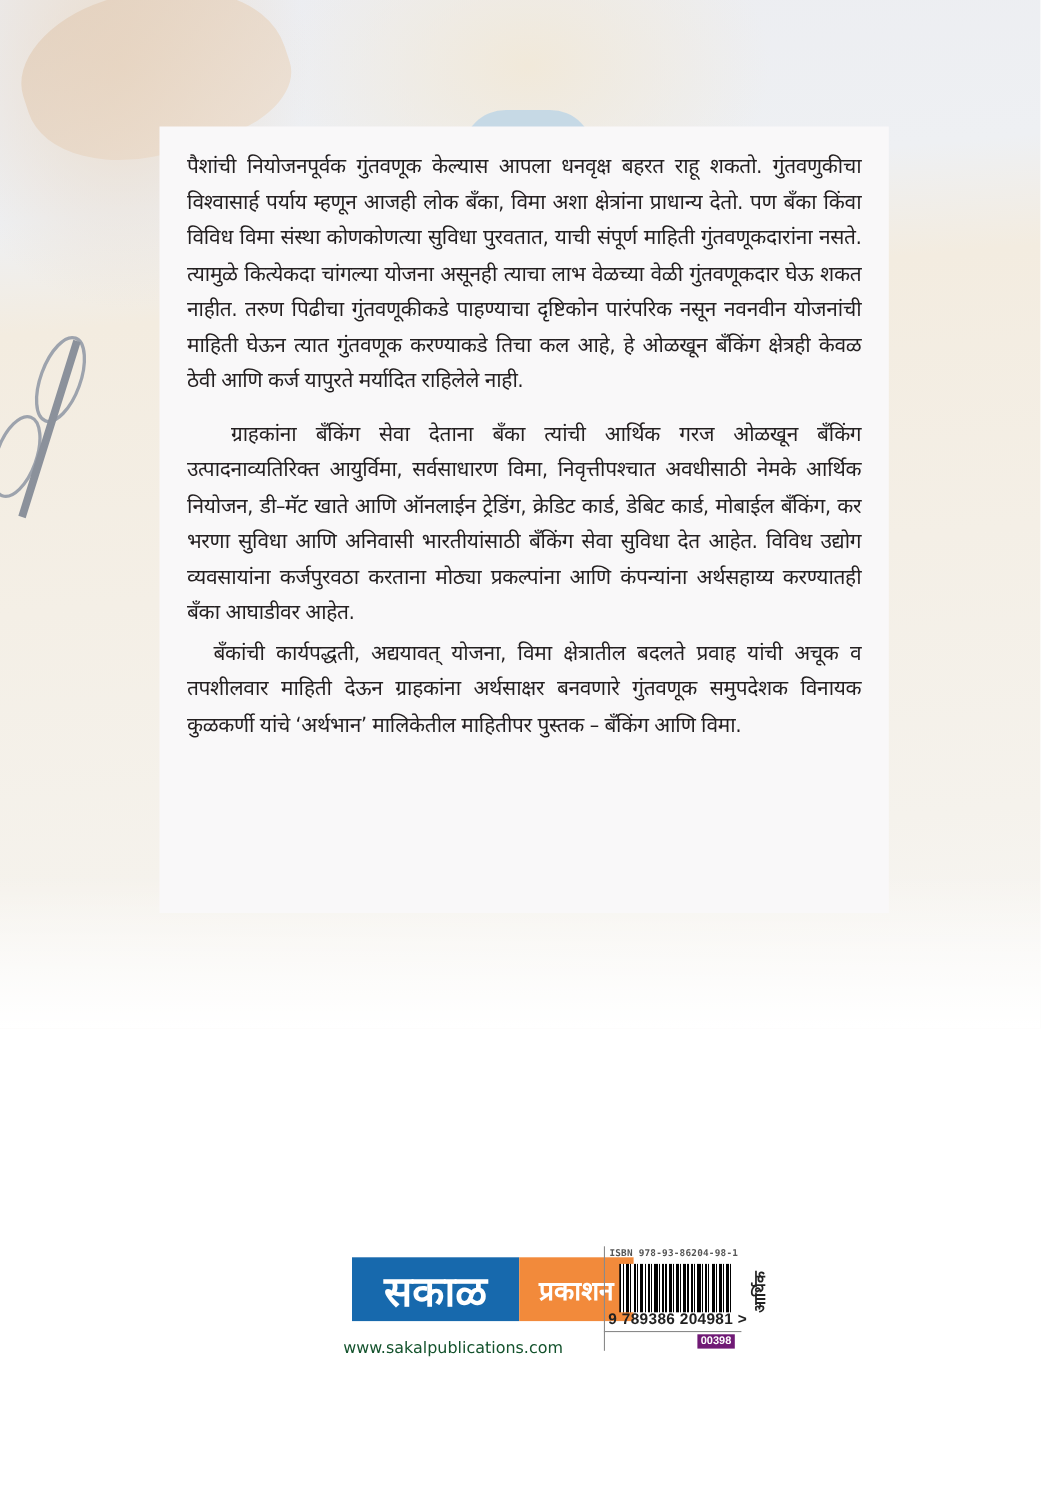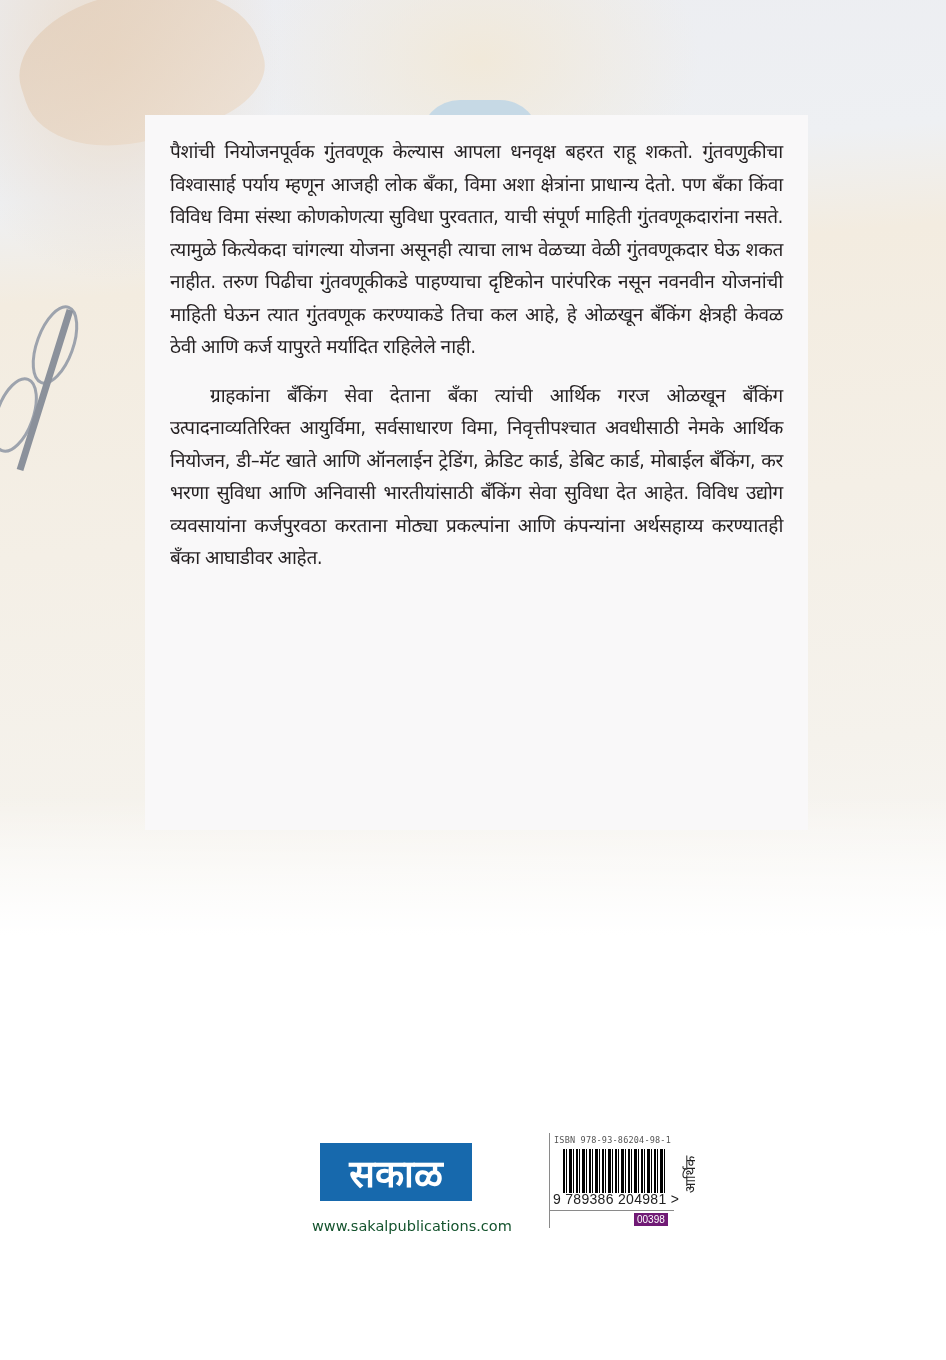--- a/index.html
+++ b/index.html
@@ -60,21 +60,21 @@
     .logo-right {
       width: 104px; height: 58px; background: #f28a3b;
       color: #ffffff; font-size: 24px; font-weight: bold;
       display: flex; align-items: center; justify-content: center;
     }
     .url {
       position: absolute; left: 28px; top: 85px; font-size: 14.5px; color: #14532d;
       font-family: "DejaVu Sans", sans-serif;
     }
     .barcode-area {
-      position: absolute; left: 265px; top: 0; width: 160px; height: 100px;
+      position: absolute; left: 265px; top: 0; width: 160px; height: 100px; font-weight: bold;
     }
     .barcode-divider-v {
       position: absolute; left: 0; top: 0; width: 1px; height: 95px; background: #8a8a8a;
     }
     .barcode-divider-h {
       position: absolute; left: 0; top: 77px; width: 125px; height: 1px; background: #8a8a8a;
     }
     .isbn-text {
       position: absolute; left: 5px; top: 2px; font-family: "DejaVu Sans Mono", monospace;
       font-size: 8.5px; color: #555; letter-spacing: 0.2px;
@@ -106,25 +106,27 @@
 <div class="bg-cup"></div>
 <svg class="bg-glasses" viewBox="0 0 100 200">
   <ellipse cx="55" cy="55" rx="18" ry="40" transform="rotate(20 55 55)" fill="none" stroke="#9da3ad" stroke-width="3"></ellipse>
   <ellipse cx="15" cy="125" rx="18" ry="38" transform="rotate(20 15 125)" fill="none" stroke="#9da3ad" stroke-width="3"></ellipse>
   <line x1="70" y1="20" x2="20" y2="180" stroke="#8b919b" stroke-width="7"></line>
 </svg>
 
 <div class="text-card">
   <p class="para">पैशांची नियोजनपूर्वक गुंतवणूक केल्यास आपला धनवृक्ष बहरत राहू शकतो. गुंतवणुकीचा विश्वासार्ह पर्याय म्हणून आजही लोक बँका, विमा अशा क्षेत्रांना प्राधान्य देतो. पण बँका किंवा विविध विमा संस्था कोणकोणत्या सुविधा पुरवतात, याची संपूर्ण माहिती गुंतवणूकदारांना नसते. त्यामुळे कित्येकदा चांगल्या योजना असूनही त्याचा लाभ वेळच्या वेळी गुंतवणूकदार घेऊ शकत नाहीत. तरुण पिढीचा गुंतवणूकीकडे पाहण्याचा दृष्टिकोन पारंपरिक नसून नवनवीन योजनांची माहिती घेऊन त्यात गुंतवणूक करण्याकडे तिचा कल आहे, हे ओळखून बँकिंग क्षेत्रही केवळ ठेवी आणि कर्ज यापुरते मर्यादित राहिलेले नाही.</p>
   <p class="para indent">ग्राहकांना बँकिंग सेवा देताना बँका त्यांची आर्थिक गरज ओळखून बँकिंग उत्पादनाव्यतिरिक्त आयुर्विमा, सर्वसाधारण विमा, निवृत्तीपश्चात अवधीसाठी नेमके आर्थिक नियोजन, डी–मॅट खाते आणि ऑनलाईन ट्रेडिंग, क्रेडिट कार्ड, डेबिट कार्ड, मोबाईल बँकिंग, कर भरणा सुविधा आणि अनिवासी भारतीयांसाठी बँकिंग सेवा सुविधा देत आहेत. विविध उद्योग व्यवसायांना कर्जपुरवठा करताना मोठ्या प्रकल्पांना आणि कंपन्यांना अर्थसहाय्य करण्यातही बँका आघाडीवर आहेत.</p>
+  <p class="para indent2">बँकांची कार्यपद्धती, अद्ययावत् योजना, विमा क्षेत्रातील बदलते प्रवाह यांची अचूक व तपशीलवार माहिती देऊन ग्राहकांना अर्थसाक्षर बनवणारे गुंतवणूक समुपदेशक विनायक कुळकर्णी यांचे ‘अर्थभान’ मालिकेतील माहितीपर पुस्तक – बँकिंग आणि विमा.</p>
 </div>
 
 <div class="footer">
   <div class="logo">
     <div class="logo-left">सकाळ</div>
+    <div class="logo-right">प्रकाशन</div>
   </div>
   <div class="url">www.sakalpublications.com</div>
 
   <div class="barcode-area">
     <div class="barcode-divider-v"></div>
     <div class="barcode-divider-h"></div>
     <div class="isbn-text">ISBN 978-93-86204-98-1</div>
     <div class="bars"></div>
     <div class="barcode-number">9 789386 204981 &gt;</div>
     <div class="price-code">00398</div>

